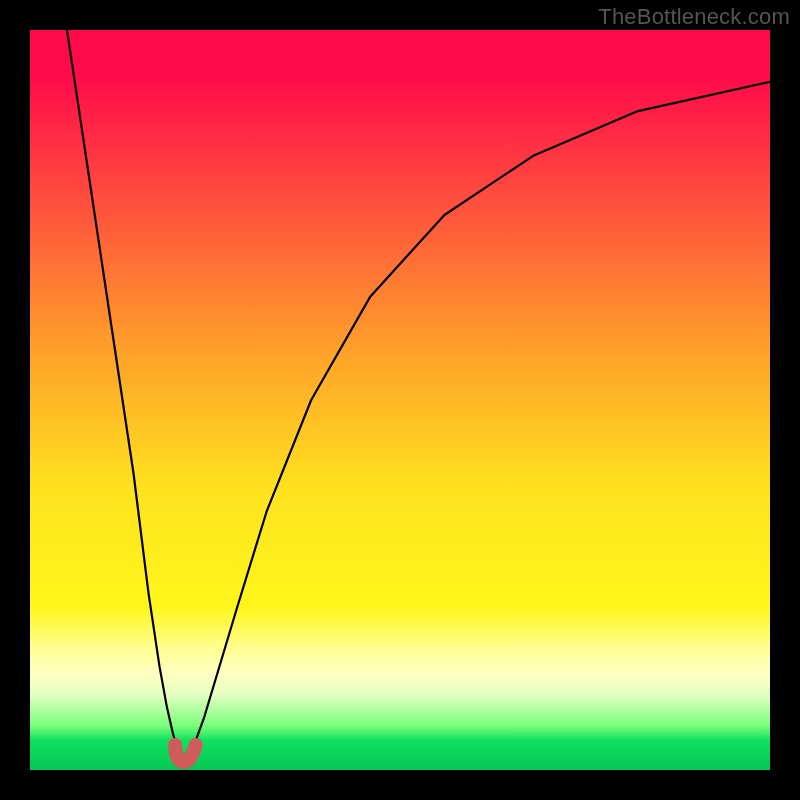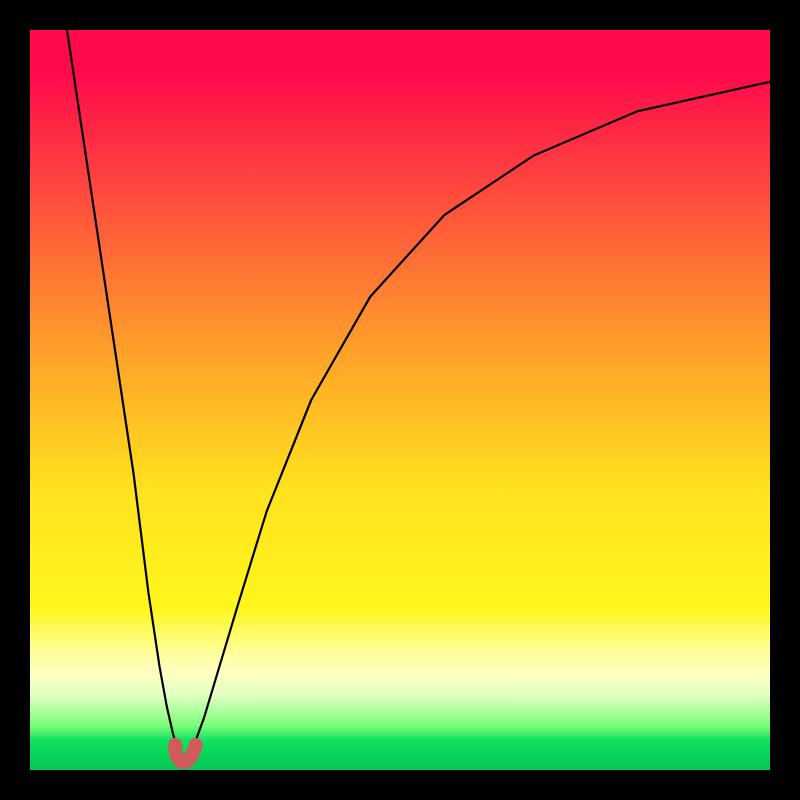--- a/index.html
+++ b/index.html
@@ -59,20 +59,21 @@
     color: #555;
     font-size: 22px;
     font-weight: 500;
     letter-spacing: 0.2px;
   }
 </style>
 </head>
 <body>
 
 <div class="frame">
+  <div class="watermark">TheBottleneck.com</div>
 
   <div class="plot-area">
     <div class="gradient"></div>
     <svg class="curve-svg" viewBox="0 0 740 740" preserveAspectRatio="none">
       <path fill="none" stroke-width="2.2" stroke-linecap="round" stroke-linejoin="round" d="M37.00 0.00 L59.20 148.00 L81.40 296.00 L103.60 444.00 L118.40 562.40 L129.50 636.40 L136.90 677.10 L142.82 703.00 L146.52 716.32 L149.48 721.50" stroke="#000000"></path>
       <path fill="none" stroke-width="2.2" stroke-linecap="round" stroke-linejoin="round" d="M161.32 721.50 L165.76 710.40 L173.90 688.20 L185.00 651.20 L207.20 577.20 L236.80 481.00 L281.20 370.00 L340.40 266.40 L414.40 185.00 L503.20 125.80 L606.80 81.40 L740.00 51.80" stroke="#000000"></path>
       <path fill="none" stroke-width="14" stroke-linecap="round" stroke-linejoin="round" d="M145.04 714.84 L145.78 722.98 L148.00 728.90 L151.70 731.86 L155.40 731.86 L159.84 728.90 L162.80 722.98 L165.02 717.80 L165.76 714.84" stroke="#cf5b5b"></path>
     </svg>
   </div>
 </div>

